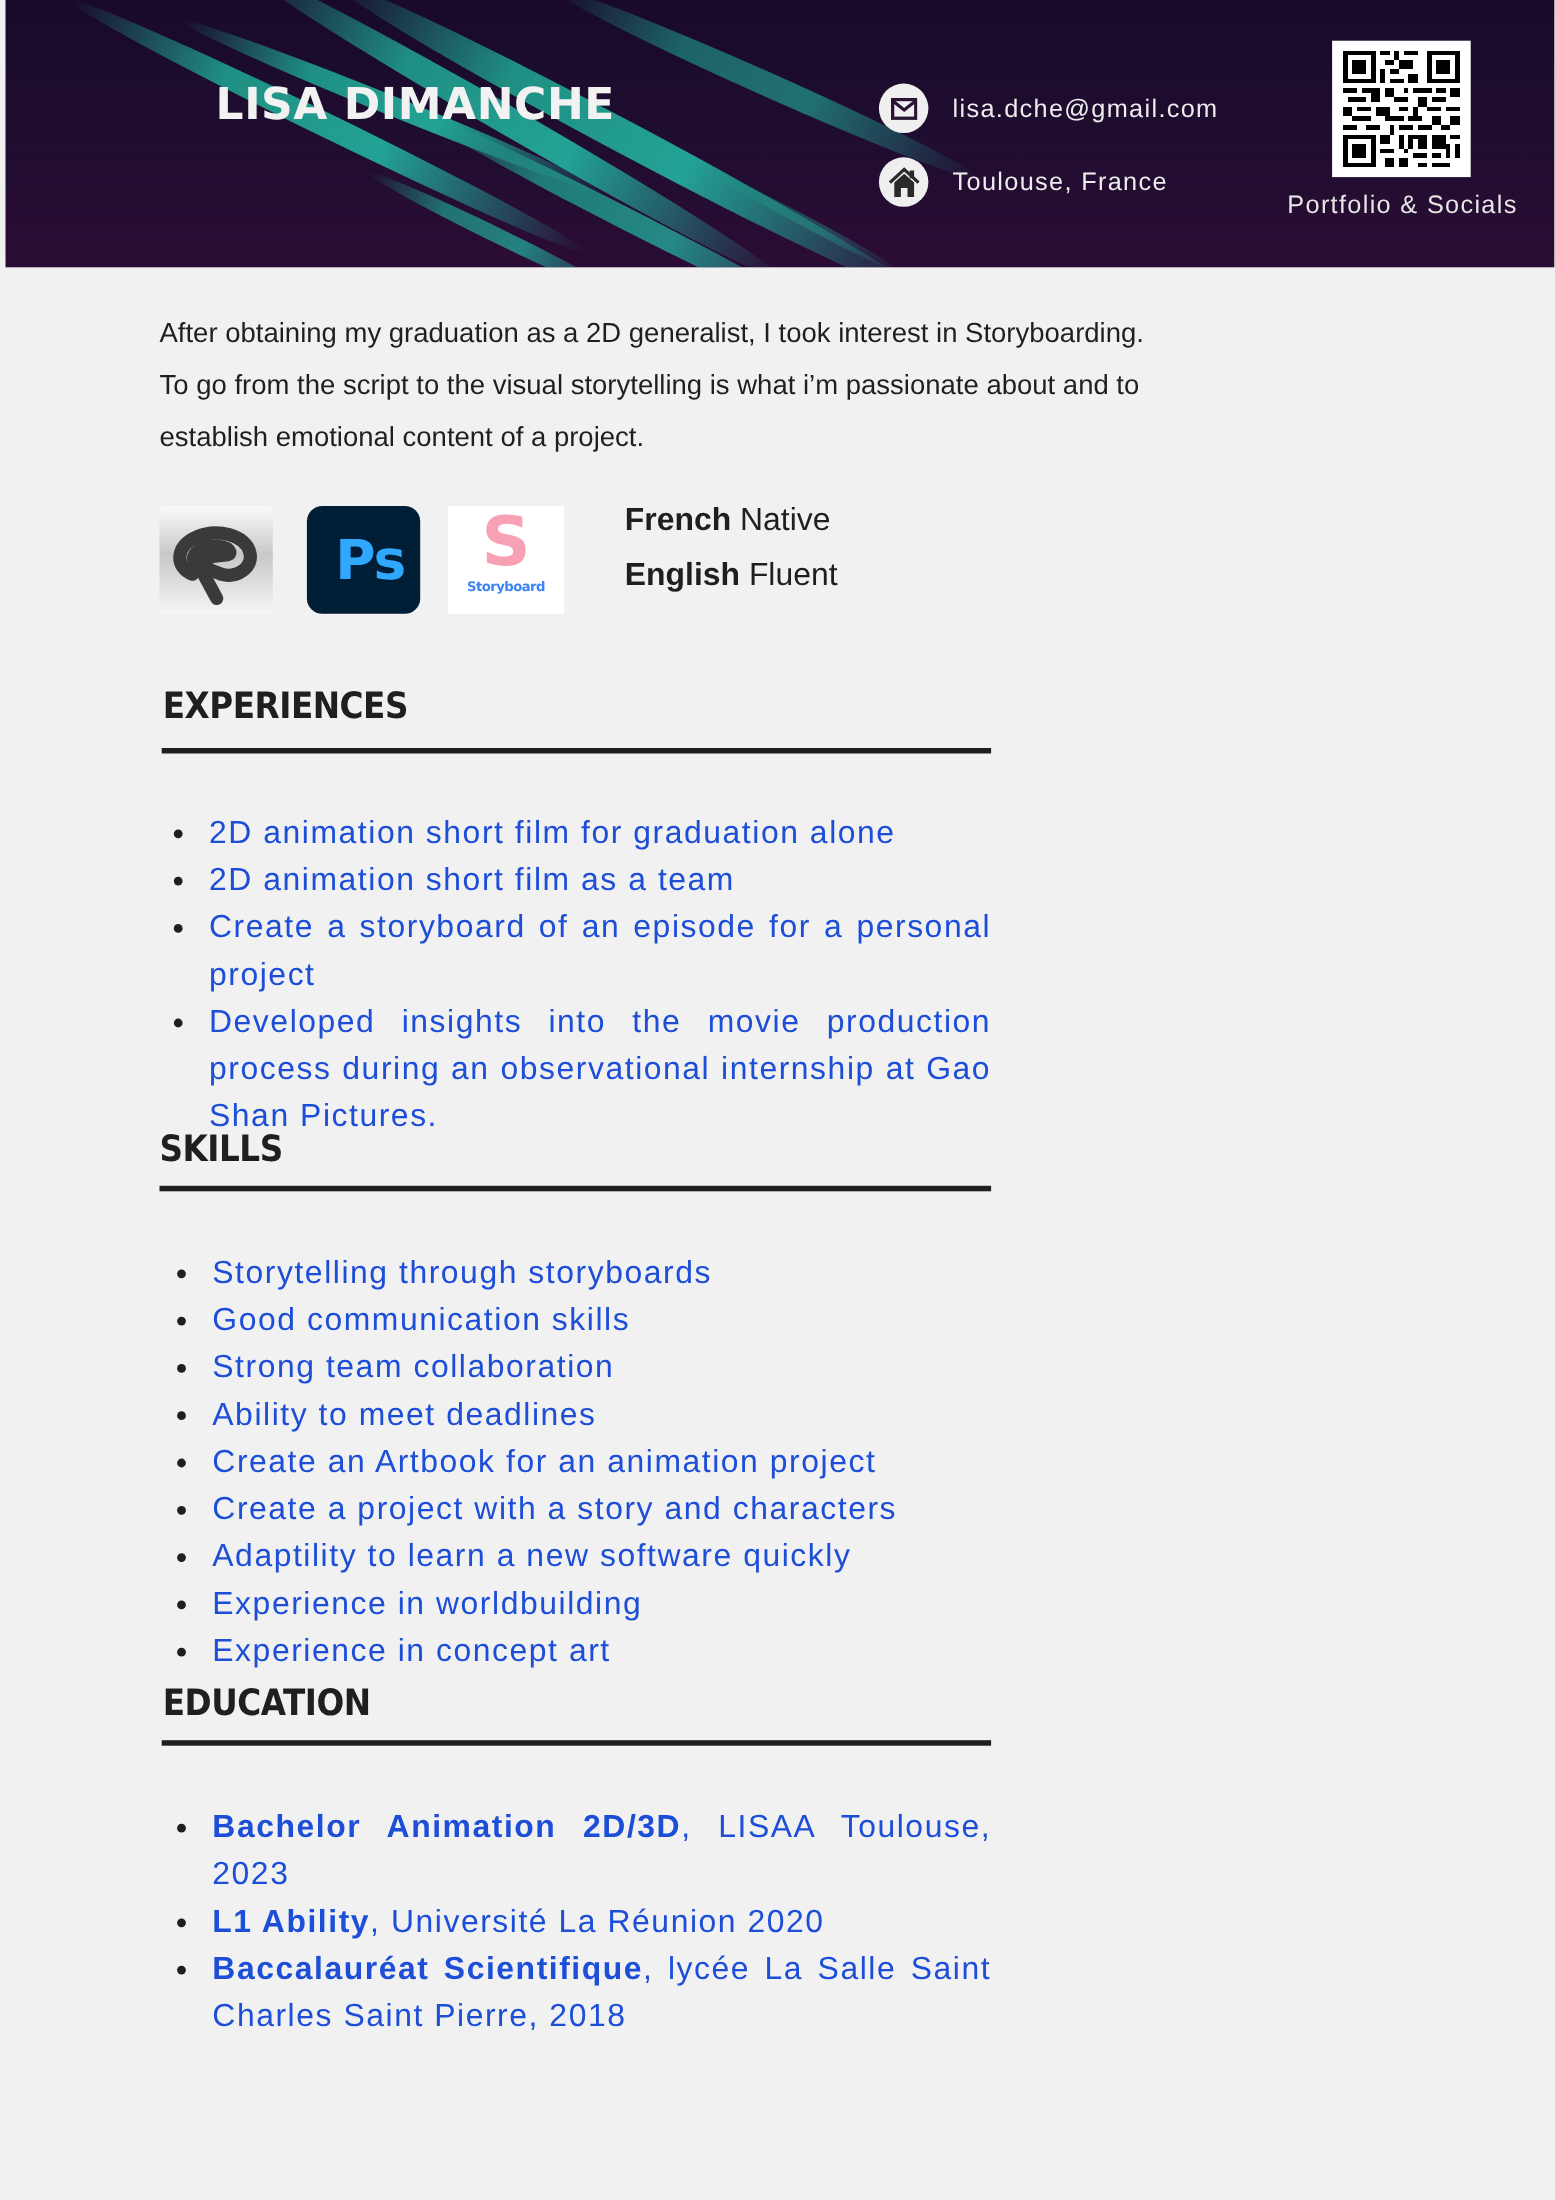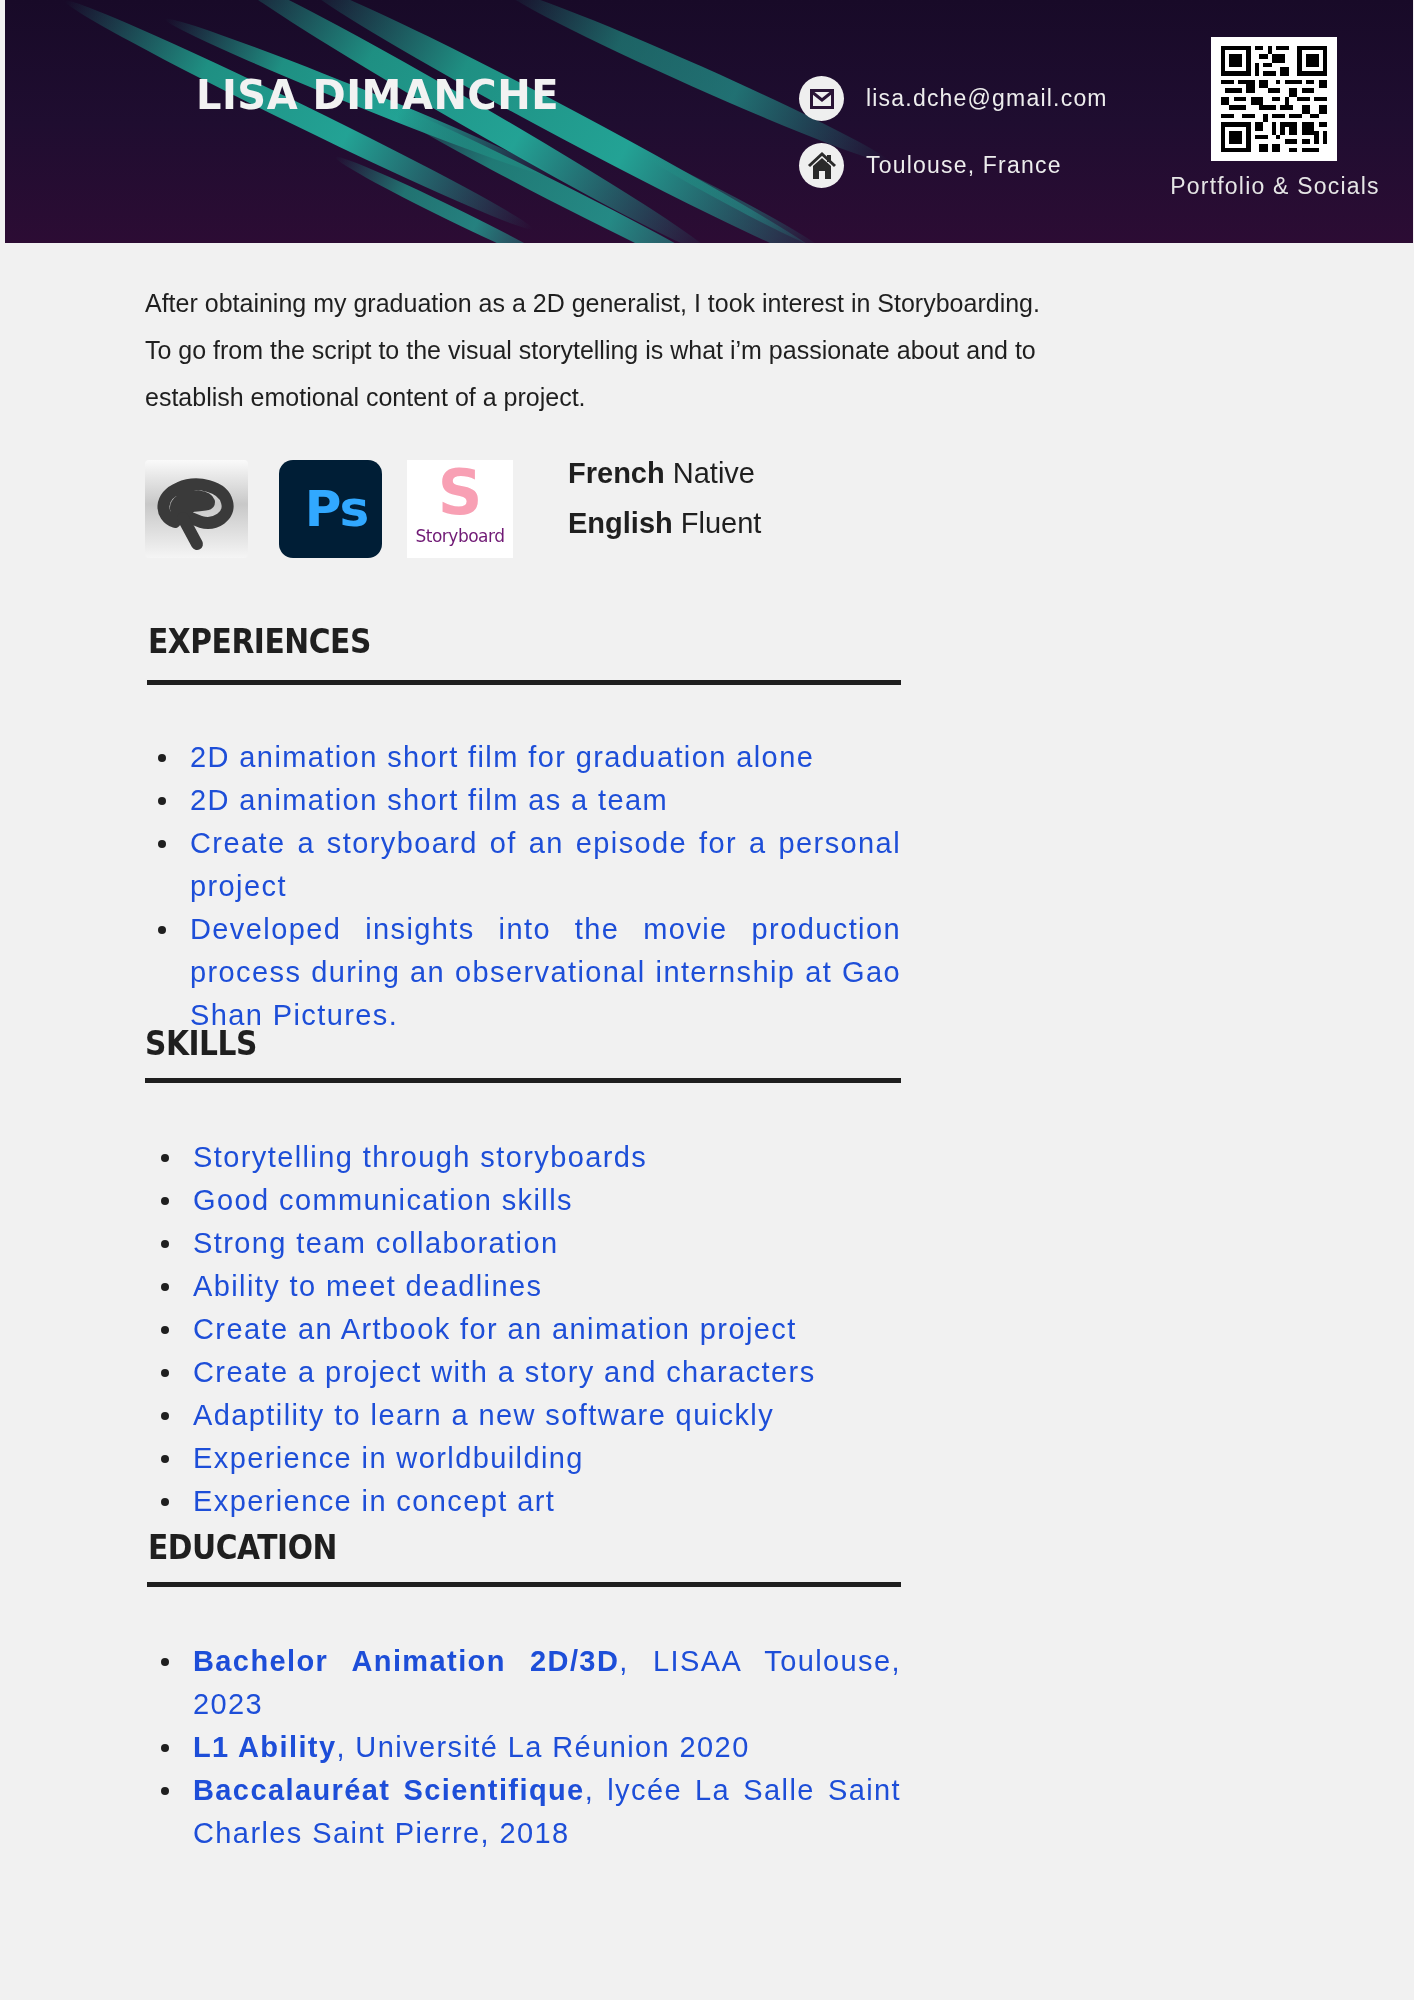--- a/index.html
+++ b/index.html
@@ -211,21 +211,21 @@
     <svg width="103" height="98" viewBox="0 0 103 98">
       <path d="M30,62 C14,56 14,36 34,28 C52,20 78,26 82,42 C86,56 70,66 56,62 L46,58 C40,56 40,48 48,46 C56,44 64,46 64,42 C62,36 46,34 36,40 C28,46 30,52 38,56" fill="none" stroke="#3a3a3a" stroke-width="12" stroke-linecap="round" stroke-linejoin="round"></path>
       <line x1="38" y1="58" x2="52" y2="84" stroke="#3a3a3a" stroke-width="12" stroke-linecap="round"></line>
     </svg>
   </div>
   <div class="tool" style="left:134px; background:#001e36; border-radius:14px; display:flex; align-items:center; justify-content:center;padding-left:12px;">
     <span style="font-family:'DejaVu Sans',sans-serif; font-weight:bold; font-size:50px; color:#31a8ff; letter-spacing:-1px;">Ps</span>
   </div>
   <div class="tool" style="left:262px; width:106px; background:#ffffff; text-align:center;">
     <span style="display:block; font-family:'DejaVu Sans',sans-serif; font-weight:bold; font-size:62px; line-height:66px; color:#f8a0b4;">S</span>
-    <span style="display:block; font-family:'DejaVu Sans',sans-serif; font-weight:normal; font-size:17px; color:#701a75; letter-spacing:-0.5px;">Storyboard</span>
+    <span style="display:block; font-family:'DejaVu Sans',sans-serif; font-weight:bold; font-size:12px; color:#3b82f6; letter-spacing:-0.5px;">Storyboard</span>
   </div>
 </div>
 
 <div class="langs">
   <div>
     <b>French</b>
     <span>Native</span>
   </div>
   <div>
     <b>English</b>

